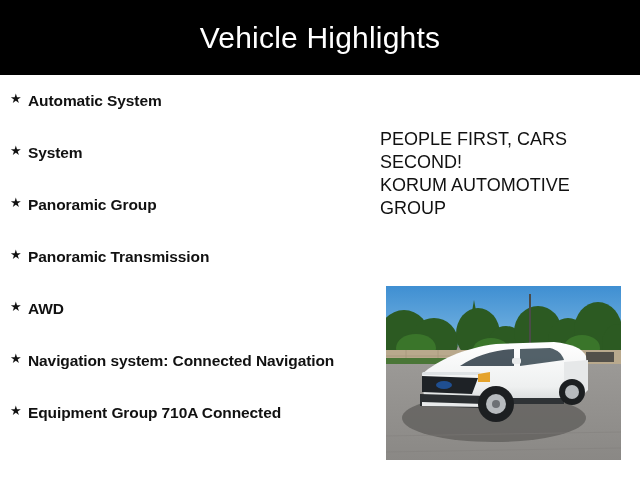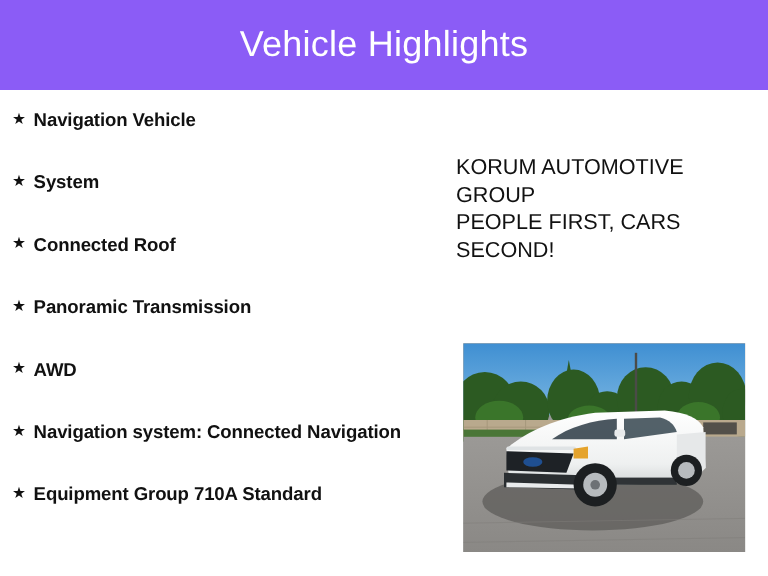--- a/index.html
+++ b/index.html
@@ -15,21 +15,21 @@
     position: relative;
   }
 
   
   #header-bar {
     position: absolute;
     left: 0;
     top: 0;
     width: 640px;
     height: 75px;
-    background: #8b5cf6;
+    background: #000000;
     display: flex;
     align-items: center;
     justify-content: center;
   }
   #page-title {
     color: #ffffff;
     font-size: 30px;
     font-weight: 400;
     letter-spacing: 0.2px;
     line-height: 1;
@@ -118,58 +118,58 @@
 <div id="header-bar">
   <div id="page-title">Vehicle Highlights</div>
 </div>
 
 <div id="content-area">
 
   <ul id="highlights-list">
 
     <li class="highlight-item">
       <span class="bullet-star">★</span>
-      <span class="highlight-label">Navigation Vehicle</span>
+      <span class="highlight-label">Automatic System</span>
     </li>
 
     <li class="highlight-item">
       <span class="bullet-star">★</span>
       <span class="highlight-label">System</span>
     </li>
 
     <li class="highlight-item">
       <span class="bullet-star">★</span>
-      <span class="highlight-label">Connected Roof</span>
+      <span class="highlight-label">Panoramic Group</span>
     </li>
 
     <li class="highlight-item">
       <span class="bullet-star">★</span>
       <span class="highlight-label">Panoramic Transmission</span>
     </li>
 
     <li class="highlight-item">
       <span class="bullet-star">★</span>
       <span class="highlight-label">AWD</span>
     </li>
 
     <li class="highlight-item">
       <span class="bullet-star">★</span>
       <span class="highlight-label">Navigation system: Connected Navigation</span>
     </li>
 
     <li class="highlight-item">
       <span class="bullet-star">★</span>
-      <span class="highlight-label">Equipment Group 710A Standard</span>
+      <span class="highlight-label">Equipment Group 710A Connected</span>
     </li>
 
   </ul>
 
   <div id="dealer-promo">
+    <span class="promo-line">PEOPLE FIRST, CARS SECOND!</span>
     <span class="promo-line">KORUM AUTOMOTIVE GROUP</span>
-    <span class="promo-line">PEOPLE FIRST, CARS SECOND!</span>
   </div>
 
   <div id="vehicle-photo">
     <svg width="235" height="174" viewBox="0 0 235 174" xmlns="http://www.w3.org/2000/svg">
       <defs>
         <linearGradient id="skyGrad" x1="0" y1="0" x2="0" y2="1">
           <stop offset="0%" stop-color="#3f8fd2"></stop>
           <stop offset="100%" stop-color="#7ab6e2"></stop>
         </linearGradient>
         <linearGradient id="groundGrad" x1="0" y1="0" x2="0" y2="1">

